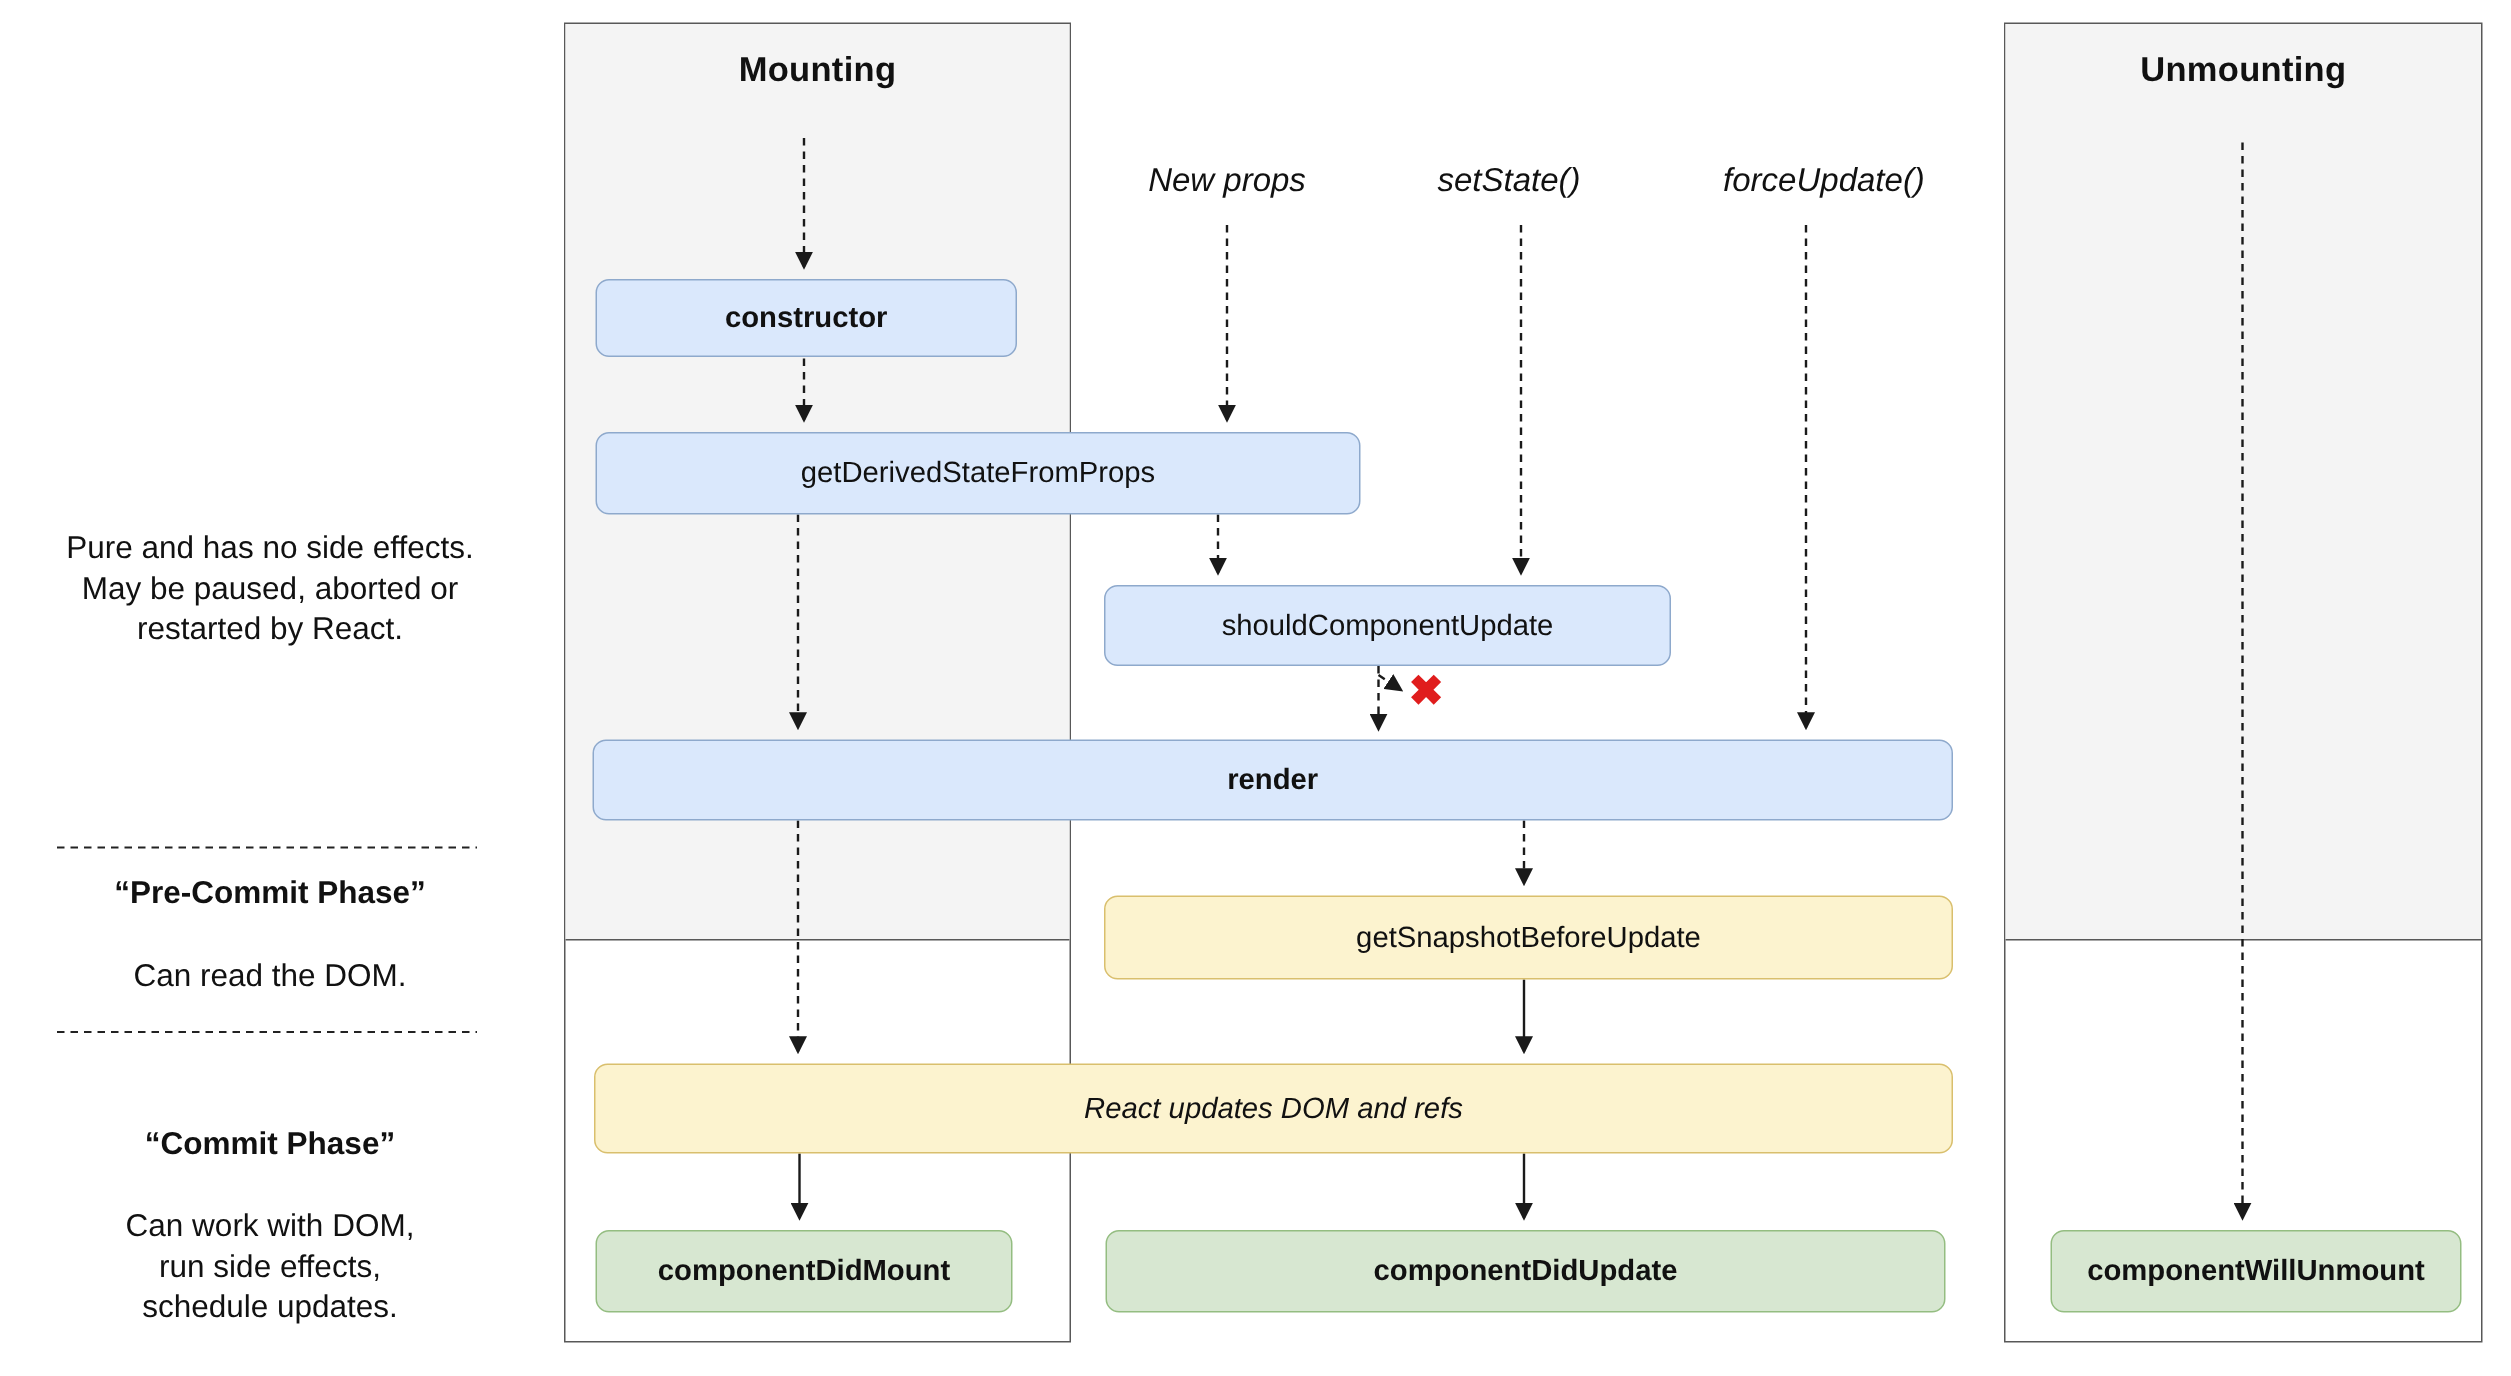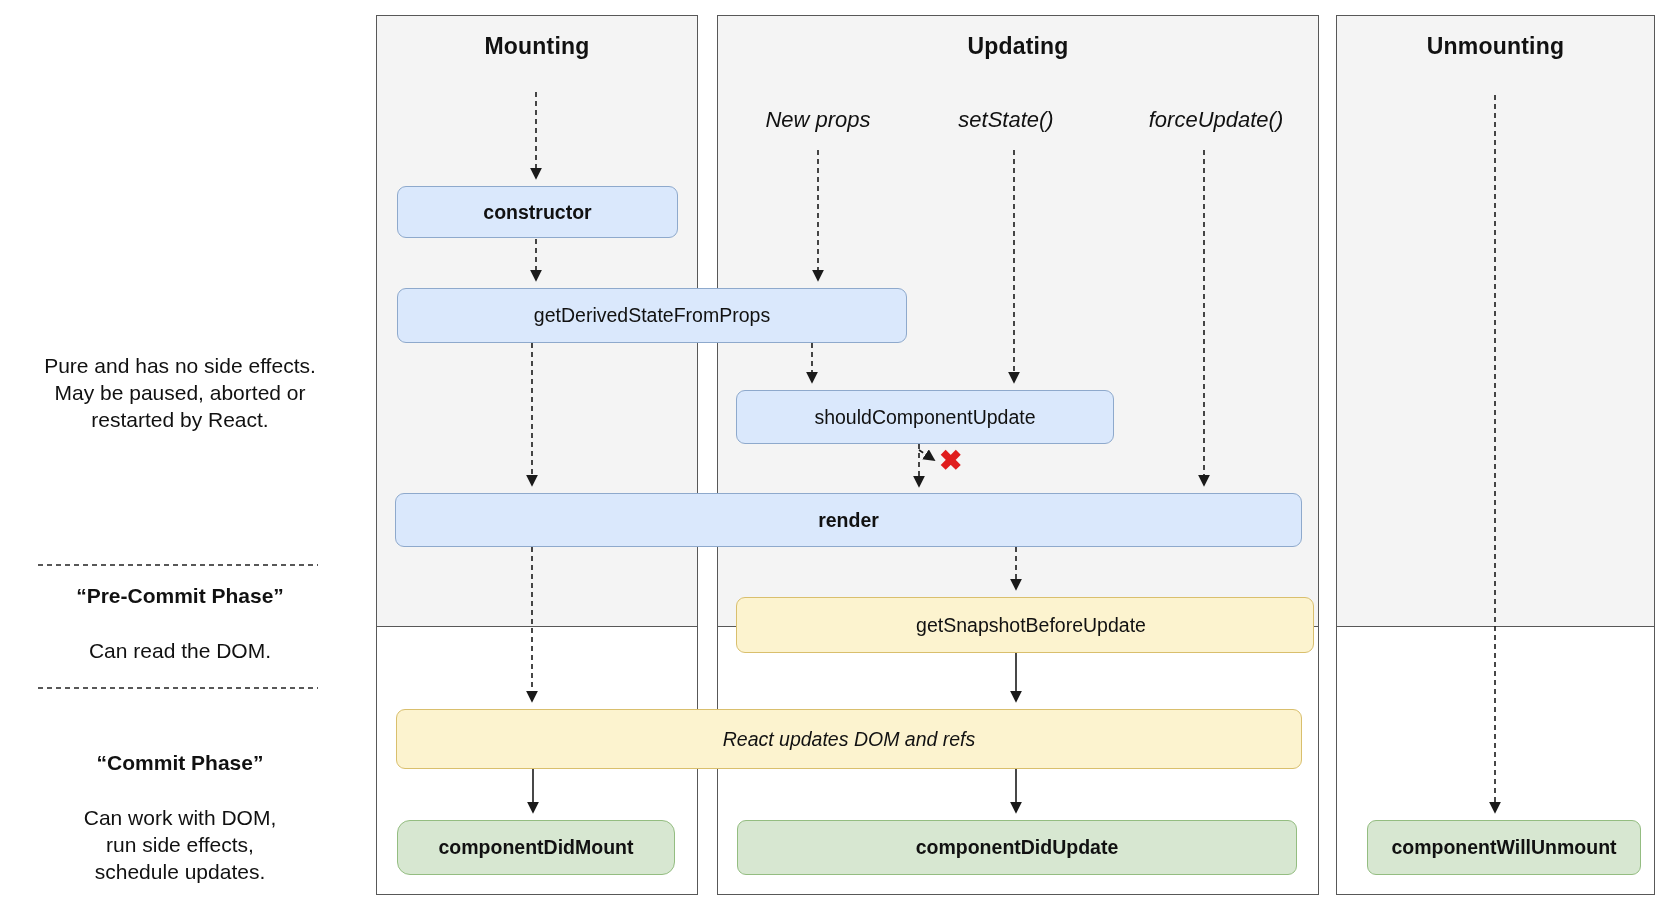--- a/index.html
+++ b/index.html
@@ -2,21 +2,21 @@
 <html><head>
 <meta charset="utf-8">
 <style>
   html,body{margin:0;padding:0;background:#fff;}
   #stage{
     position:relative;width:1674px;height:917px;background:#fff;overflow:hidden;
     font-family:"Liberation Sans", sans-serif;color:#111;
   }
   
   .column{position:absolute;top:15px;height:878px;border:1.5px solid #585858;background:#fff;z-index:1;}
-  #col-mounting{left:376px;width:320px;}
+  #col-mounting{left:376px;width:320px;padding-left:16px;}
   #col-updating{left:717px;width:600px;}
   #col-unmounting{left:1336px;width:317px;}
   .col-shade{position:absolute;left:0;right:0;top:0;height:610px;background:#f4f4f4;border-bottom:1.5px solid #585858;}
   .col-title{position:absolute;left:0;right:0;top:17px;text-align:center;
     font-size:23px;font-weight:700;letter-spacing:.2px;}
   
   #arrows{position:absolute;left:0;top:0;z-index:2;pointer-events:none;}
   .dash{stroke:#1a1a1a;stroke-width:1.6;fill:none;stroke-dasharray:5 4;}
   .solid{stroke:#1a1a1a;stroke-width:1.6;fill:none;}
   .divider{stroke:#222;stroke-width:1.4;fill:none;stroke-dasharray:5 4;}
@@ -26,23 +26,23 @@
     font-size:19.5px;text-align:right;}
   .blue{background:#dae8fc;border-color:#8ea9cc;}
   .yellow{background:#fcf3cf;border-color:#d9bf6d;}
   .green{background:#d7e7d1;border-color:#94bd81;}
   .bold{font-weight:700;}
   .italic{font-style:italic;}
   #bx-constructor{left:397px;top:186px;width:279px;height:50px;}
   #bx-gdsfp{left:397px;top:288px;width:508px;height:53px;}
   #bx-scu{left:736px;top:390px;width:376px;height:52px;}
   #bx-render{left:395px;top:493px;width:905px;height:52px;}
-  #bx-gsbu{left:736px;top:597px;width:564px;height:54px;padding-left:12px;}
+  #bx-gsbu{left:736px;top:597px;width:564px;height:54px;}
   #bx-rudr{left:396px;top:709px;width:904px;height:58px;}
-  #bx-cdm{left:397px;top:820px;width:276px;height:53px;border-radius:13px;}
+  #bx-cdm{left:397px;top:820px;width:276px;height:53px;}
   #bx-cdu{left:737px;top:820px;width:558px;height:53px;}
   #bx-cwu{left:1367px;top:820px;width:272px;height:53px;}
   
   .trigger{position:absolute;z-index:4;width:220px;text-align:center;
     font-size:22px;font-style:italic;line-height:30px;}
   #trig-newprops{left:708px;top:105px;}
   #trig-setstate{left:896px;top:105px;}
   #trig-forceupdate{left:1106px;top:105px;}
   
   .note{position:absolute;left:28px;width:304px;text-align:center;z-index:4;}
@@ -59,24 +59,20 @@
     font-size:28px;font-weight:700;color:#e01d1d;line-height:28px;}
 </style>
 </head>
 <body>
 
 <div id="stage">
 
   <div class="column" id="col-mounting">
     <div class="col-shade"></div>
     <div class="col-title">Mounting</div>
-  </div>
-  <div class="column" id="col-updating">
-    <div class="col-shade"></div>
-    <div class="col-title">Updating</div>
   </div>
   <div class="column" id="col-unmounting">
     <div class="col-shade"></div>
     <div class="col-title">Unmounting</div>
   </div>
 
   <svg id="arrows" width="1674" height="917" viewBox="0 0 1674 917" aria-hidden="true">
     <defs>
       <marker id="arr" viewBox="0 0 10 10" refX="8.5" refY="5" markerWidth="7.5" markerHeight="7.5" orient="auto-start-reverse">
         <path d="M0,0 L10,5 L0,10 z" fill="#1a1a1a"></path>

